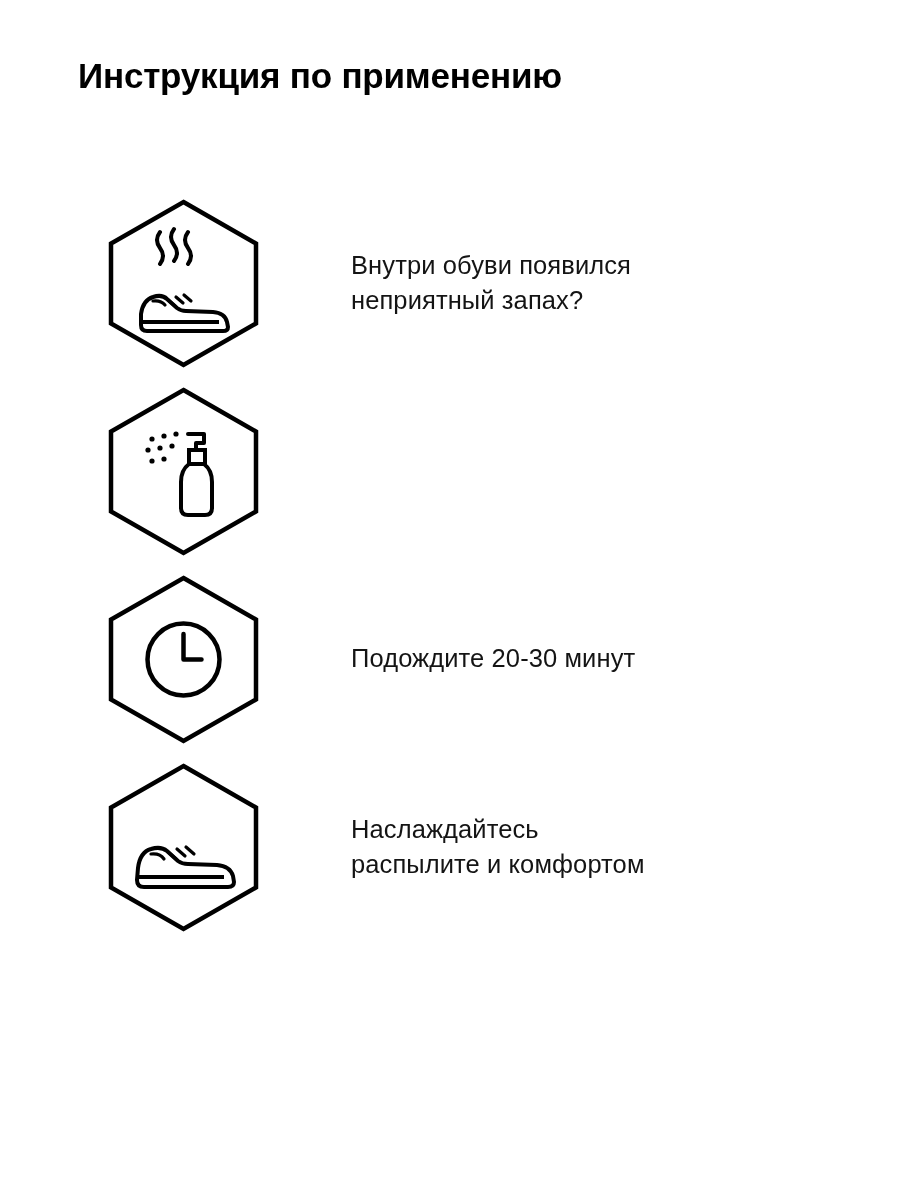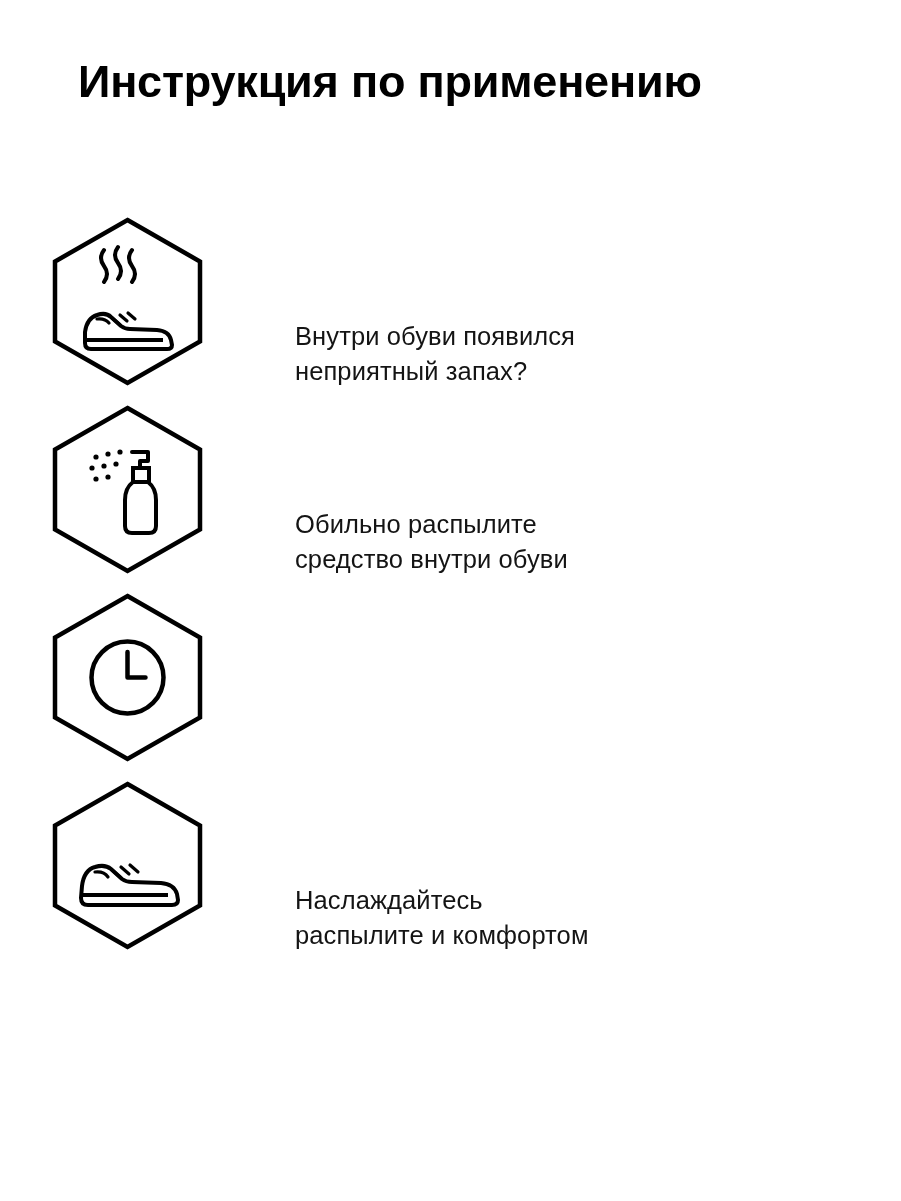--- a/index.html
+++ b/index.html
@@ -16,35 +16,35 @@
     position: relative;
   }
   .page {
     width: 901px;
     height: 1201px;
     box-sizing: border-box;
     padding: 55px 0 0 0;
     position: relative;
   }
   .page-title {
-    font-size: 45px;
+    font-size: 35px;
     font-weight: bold;
     letter-spacing: -0.2px;
     color: #000000;
     margin: 0 0 0 78px;
     line-height: 1.2;
   }
   .steps {
     margin-top: 92px;
   }
   .step {
     display: flex;
-    align-items: flex-end;
+    align-items: center;
     height: 188px;
-    padding-left: 40px;
+    padding-left: 96px;
     box-sizing: border-box;
   }
   .hex-wrap {
     width: 175px;
     height: 175px;
     flex: 0 0 175px;
     display: flex;
     align-items: center;
     justify-content: center;
     position: relative;
@@ -106,32 +106,31 @@
           <circle cx="56" cy="77" r="2.6" fill="#000000"></circle>
           <circle cx="68" cy="75" r="2.6" fill="#000000"></circle>
 
           <path d="M92 50 l16 0 l0 9 l-8 0 l0 7" stroke="#000000" stroke-width="4" fill="none" stroke-linejoin="round" stroke-linecap="round"></path>
 
           <rect x="93" y="66" width="16" height="14" stroke="#000000" stroke-width="4" fill="none"></rect>
 
           <path d="M93 80 q-8 6 -8 18 l0 26 q0 7 7 7 l17 0 q7 0 7 -7 l0 -26 q0 -12 -8 -18 z" stroke="#000000" stroke-width="4" fill="none" stroke-linejoin="round"></path>
         </svg>
       </div>
-      <div class="step-text">Обильно распылите
-средство внутри обуви</div>
     </div>
 
     <div class="step">
       <div class="hex-wrap">
         <svg width="175" height="175" viewBox="0 0 175 175" fill="none">
           <polygon points="87.5,6 160,47.5 160,127.5 87.5,169 15,127.5 15,47.5" stroke="#000000" stroke-width="4.5" fill="none"></polygon>
           <circle cx="87.5" cy="87.5" r="36" stroke="#000000" stroke-width="4.5" fill="none"></circle>
           <path d="M87.5 62 l0 25.5 l18 0" stroke="#000000" stroke-width="4.5" fill="none" stroke-linecap="round" stroke-linejoin="round"></path>
         </svg>
       </div>
+      <div class="step-text">Подождите 20-30 минут</div>
     </div>
 
     <div class="step">
       <div class="hex-wrap">
         <svg width="175" height="175" viewBox="0 0 175 175" fill="none">
           <polygon points="87.5,6 160,47.5 160,127.5 87.5,169 15,127.5 15,47.5" stroke="#000000" stroke-width="4.5" fill="none"></polygon>
           <path d="M42 108 q2 -16 13 -19 q10 -3 16 2 l11 10 q4 3 10 3 l29 1 q13 1 16 11 l1 6 q0 5 -6 5 l-84 0 q-7 0 -7 -7 z" stroke="#000000" stroke-width="4" fill="none" stroke-linejoin="round"></path>
           <path d="M42 117 l86 0" stroke="#000000" stroke-width="4" fill="none"></path>
           <path d="M72 92 l8 7" stroke="#000000" stroke-width="3.2" stroke-linecap="round"></path>
           <path d="M81 89 l8 7" stroke="#000000" stroke-width="3.2" stroke-linecap="round"></path>

